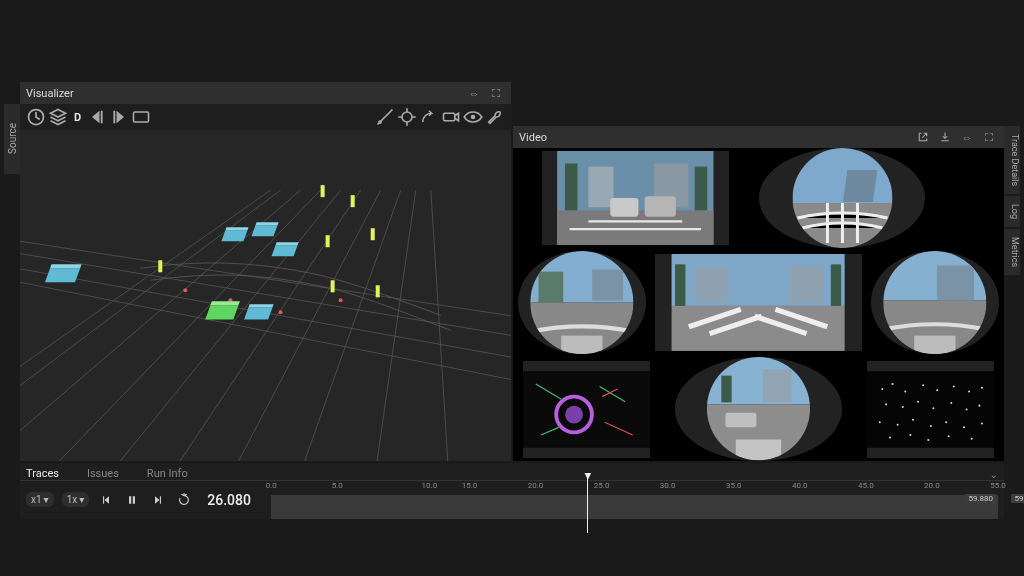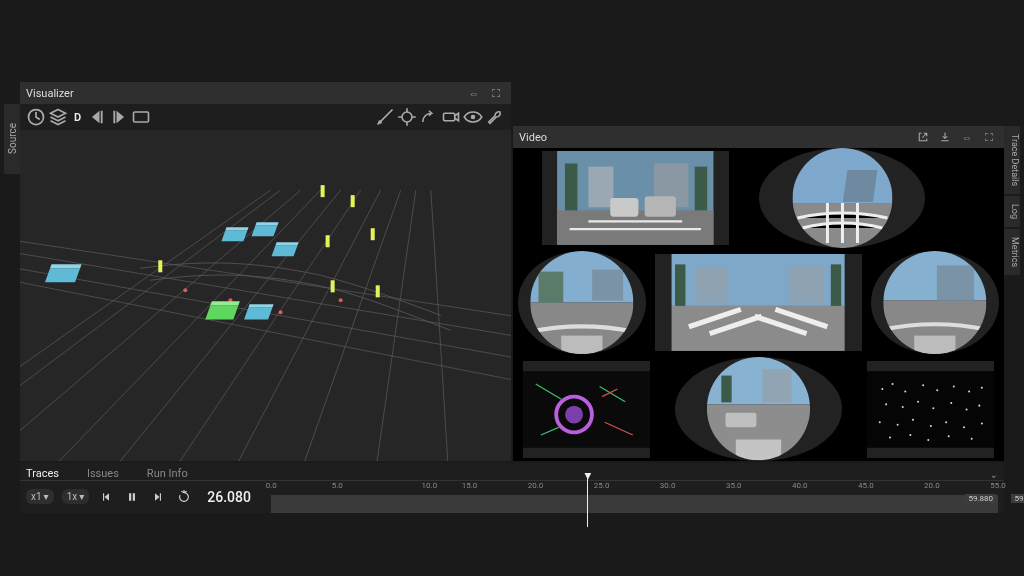--- a/index.html
+++ b/index.html
@@ -35,21 +35,21 @@
   .tabs-row .tab { cursor: pointer; }
   .tabs-row .tab.active { color: #eee; }
   .tabs-row .expand { margin-left: auto; color: #888; cursor: pointer; font-size: 10px; }
   .transport { flex: 1; display: flex; align-items: center; padding: 0 6px; gap: 8px; }
   .speed-chip { font-size: 10px; color: #bbb; background: #2e2e2e; border-radius: 6px; padding: 2px 5px; display: inline-flex; gap: 2px; align-items: center; cursor: pointer; }
   .tctrl { width: 18px; height: 18px; display: inline-flex; align-items: center; justify-content: center; color: #ccc; cursor: pointer; }
   .time-display { font-size: 14px; color: #eee; font-weight: 500; padding: 0 6px; min-width: 62px; }
   .timeline-wrap { flex: 1; display: flex; flex-direction: column; justify-content: center; gap: 2px; position: relative; }
   .ruler { height: 12px; position: relative; font-size: 8px; color: #888; }
   .ruler .tick { position: absolute; top: 0; transform: translateX(-50%); }
-  .track { height: 18px; background: #2c2c2c; position: relative; text-align: center; }
+  .track { height: 24px; background: #2c2c2c; position: relative; text-align: center; }
   .track .fill { position: absolute; left: 0; top: 0; bottom: 0; background: #3a3a3a; }
   .track .label-left { position: absolute; left: 2px; top: -1px; font-size: 8px; color: #999; }
   .playhead { position: absolute; top: -4px; bottom: -14px; width: 1px; background: #eee; }
   .playhead::before { content:""; position:absolute; top:-4px; left:-3px; width:7px; height:7px; background:#eee; clip-path: polygon(0 0,100% 0,50% 100%); }
   .end-chip { position: absolute; right: 2px; top: -1px; font-size: 8px; background: #3c3c3c; color: #ccc; padding: 0 3px; }
 </style>
 </head>
 <body>
 
 <div class="app">

